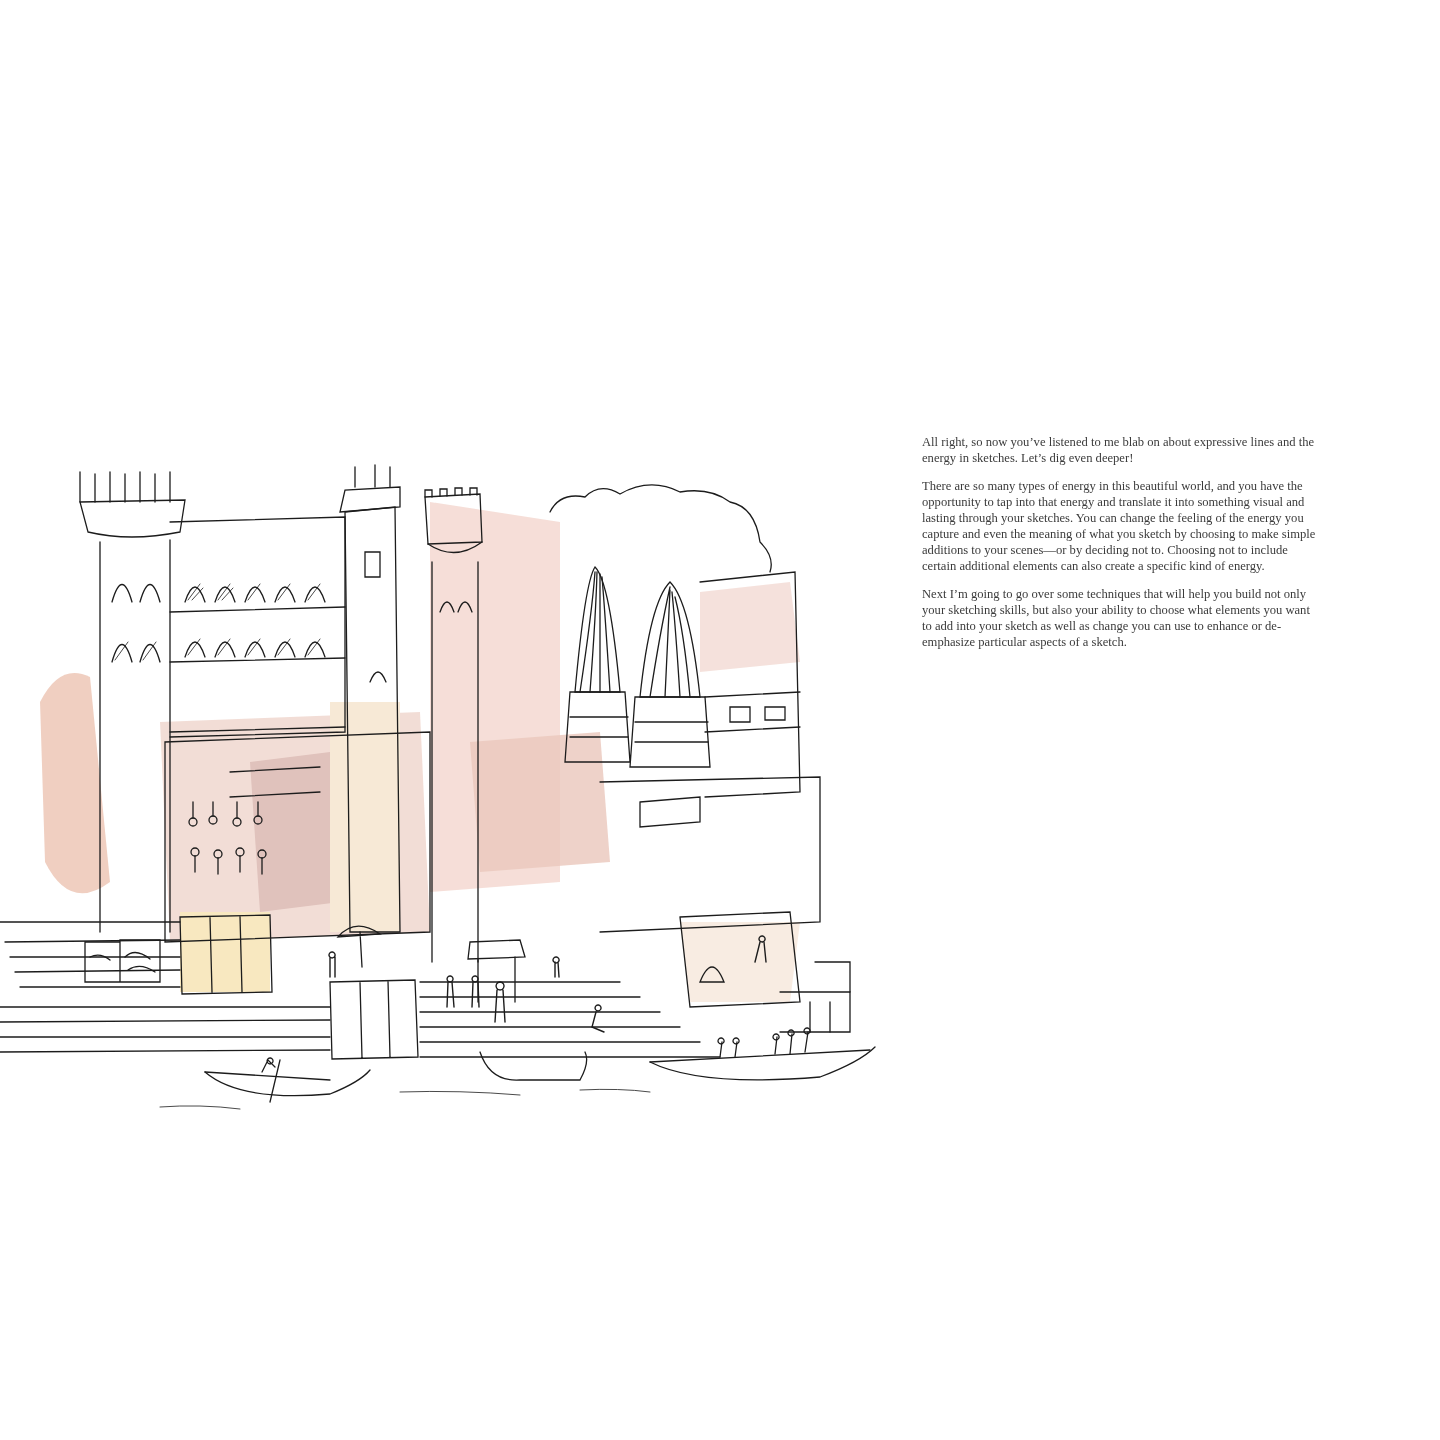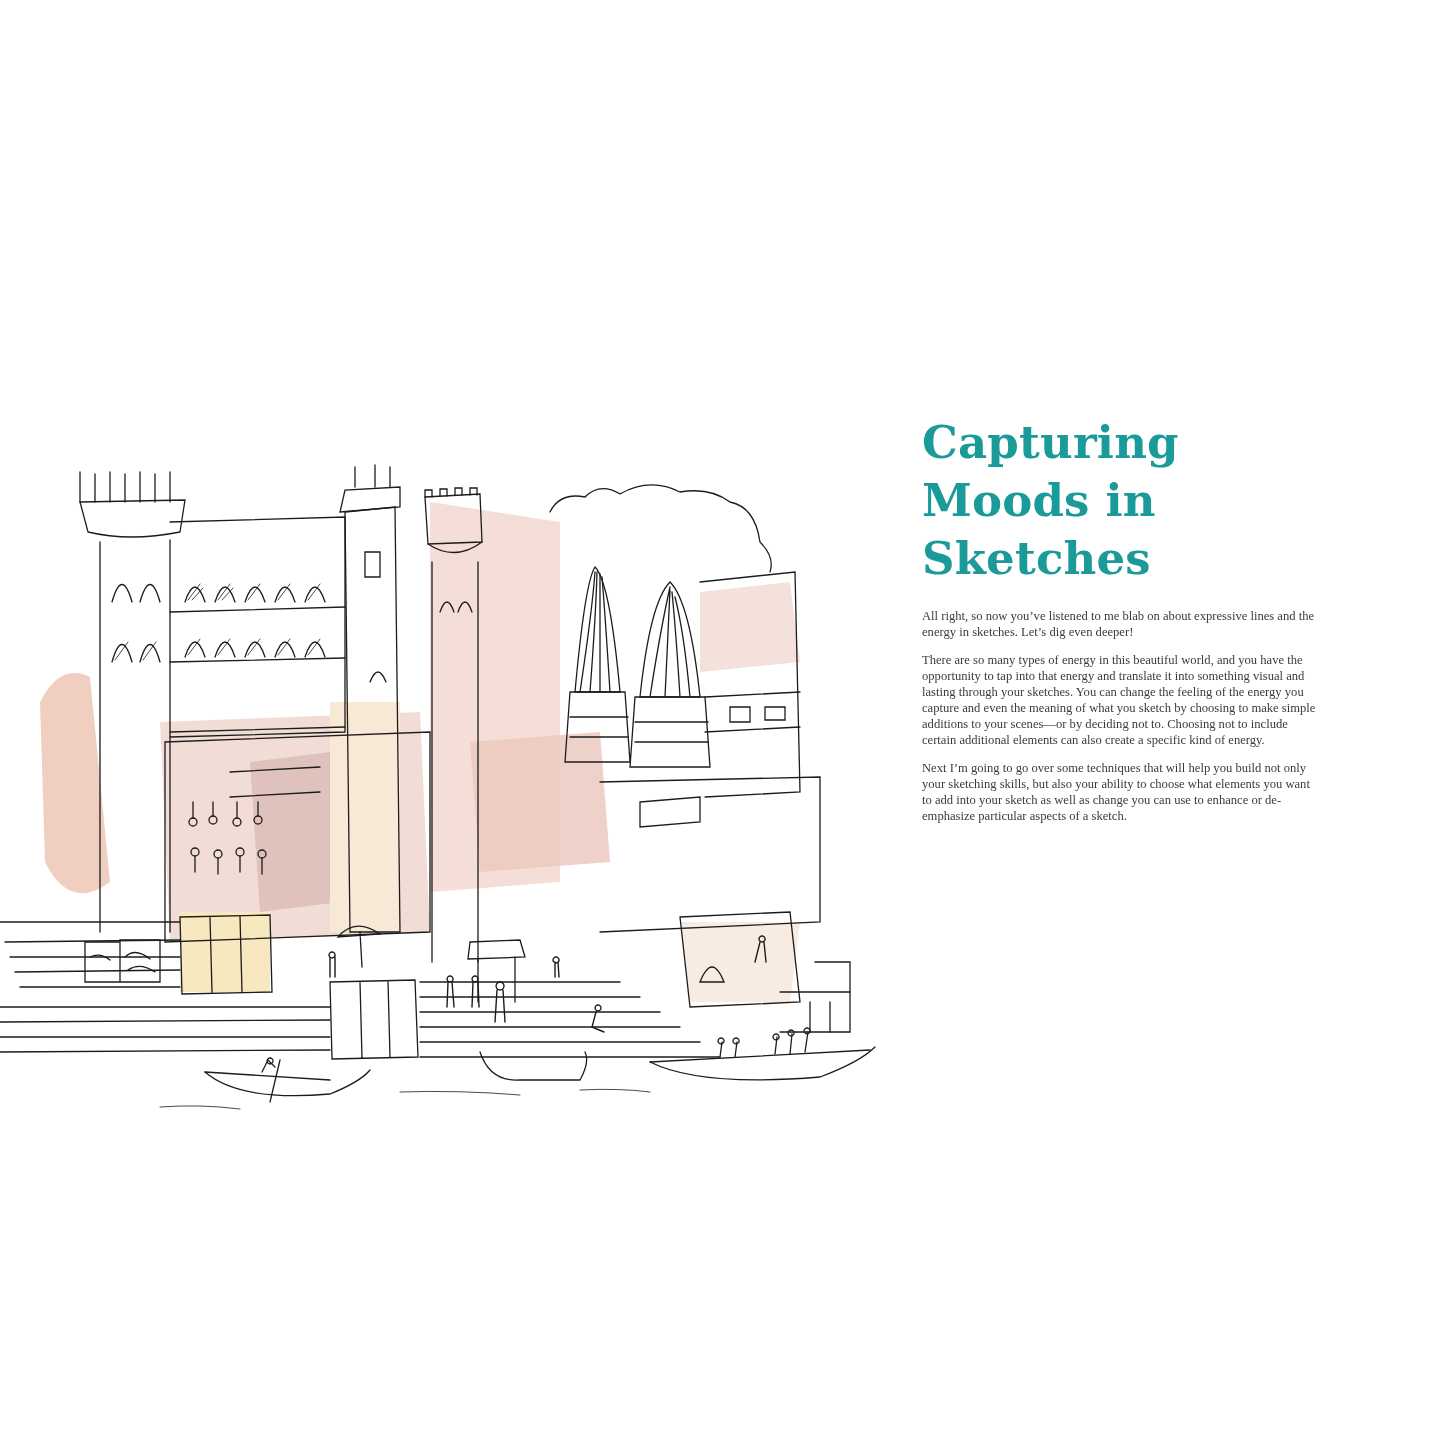--- a/index.html
+++ b/index.html
@@ -144,25 +144,20 @@
         <path d="M650 600 L870 588"></path>
         <path d="M720 595 L722 580 M735 595 L737 580 M775 592 L777 575 M790 592 L792 572 M805 590 L808 570"></path>
         <path d="M721 576 a3 3 0 1 0 0.1 0 M736 576 a3 3 0 1 0 0.1 0 M776 572 a3 3 0 1 0 0.1 0 M791 568 a3 3 0 1 0 0.1 0 M807 566 a3 3 0 1 0 0.1 0"></path>
 
         <path d="M160 645 Q200 642 240 647 M400 630 Q460 628 520 633 M580 628 Q620 626 650 630" stroke-width="0.8"></path>
       </g>
     </svg>
   </div>
 
   <div class="text-col">
-    <h1 class="heading">
-      <span>Capturing</span>
-      <span>Moods in</span>
-      <span>Sketches</span>
-    </h1>
     <div class="body-text">
       <p>All right, so now you’ve listened to me blab on about expressive lines and the energy in sketches. Let’s dig even deeper!</p>
       <p>There are so many types of energy in this beautiful world, and you have the opportunity to tap into that energy and translate it into something visual and lasting through your sketches. You can change the feeling of the energy you capture and even the meaning of what you sketch by choosing to make simple additions to your scenes—or by deciding not to. Choosing not to include certain additional elements can also create a specific kind of energy.</p>
       <p>Next I’m going to go over some techniques that will help you build not only your sketching skills, but also your ability to choose what elements you want to add into your sketch as well as change you can use to enhance or de-emphasize particular aspects of a sketch.</p>
     </div>
   </div>
 
 </div>
 
 </body></html>

